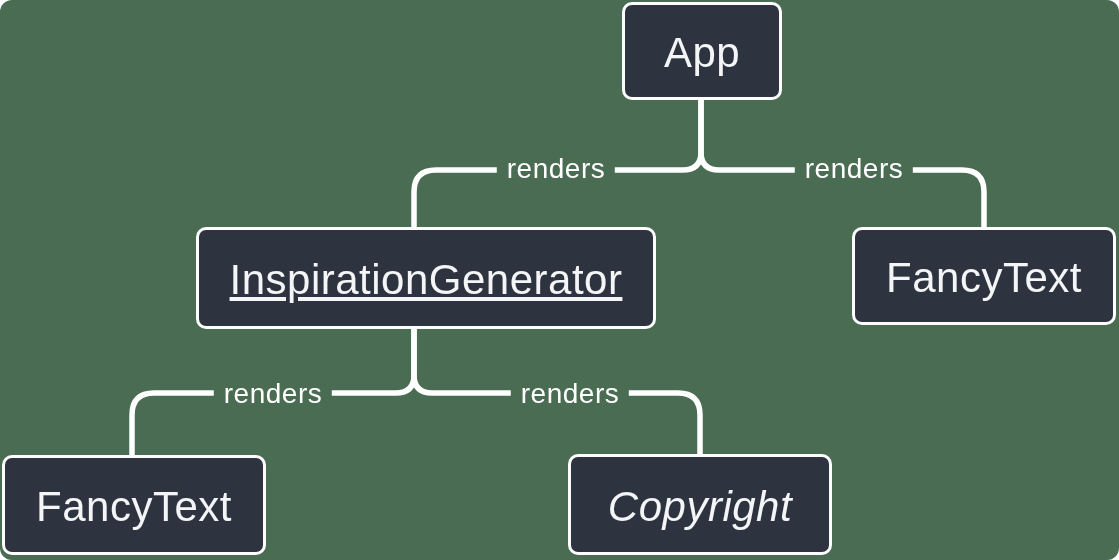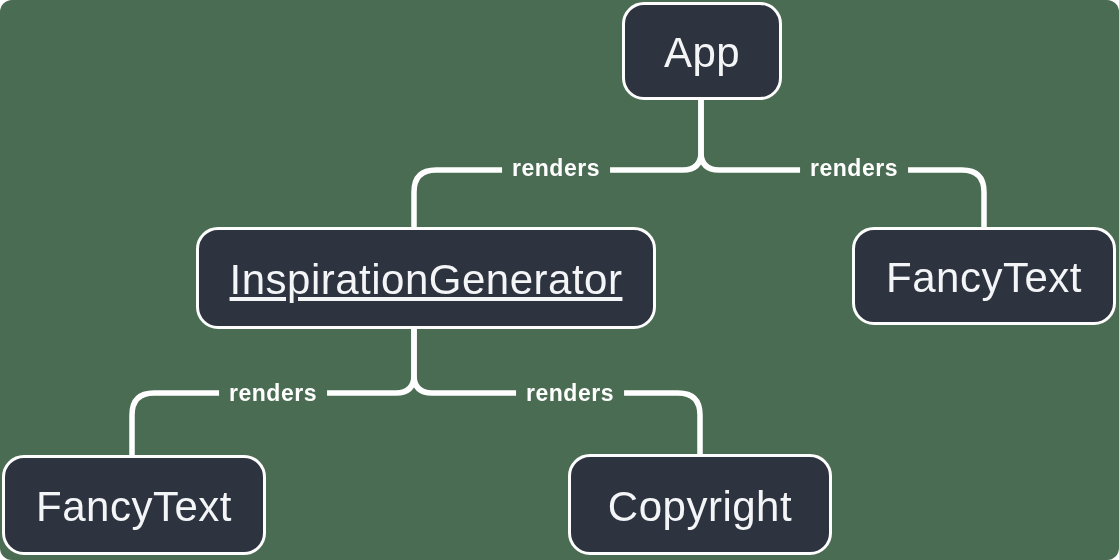--- a/index.html
+++ b/index.html
@@ -22,48 +22,48 @@
     width: 100%;
     height: 100%;
     z-index: 1;
   }
   .edge-label {
     position: absolute;
     z-index: 2;
     transform: translate(-50%, -50%);
     background: #4A6C52;
     color: #FFFFFF;
-    font-size: 23px;
-    font-weight: 700;
+    font-size: 28px;
+    font-weight: 400;
     letter-spacing: 0.5px;
     padding: 0 10px;
     line-height: 1.1;
     white-space: nowrap;
   }
   .node {
     position: absolute;
     z-index: 3;
     box-sizing: border-box;
     background: #2E3340;
     border: 3px solid #FDFDFD;
-    border-radius: 22px;
+    border-radius: 10px;
     color: #F4F5F7;
     display: flex;
     align-items: center;
     justify-content: center;
     font-size: 42px;
     font-weight: 500;
     letter-spacing: 0.5px;
     padding-top: 4px;
   }
   .node-app           { left: 622px; top: 2px;   width: 160px; height: 98px;  }
   .node-inspiration   { left: 196px; top: 227px; width: 460px; height: 102px; text-decoration: underline; }
   .node-fancy-top     { left: 852px; top: 227px; width: 264px; height: 98px;  }
   .node-fancy-bottom  { left: 2px;   top: 455px; width: 264px; height: 100px; }
-  .node-copyright     { left: 568px; top: 454px; width: 264px; height: 101px; }
+  .node-copyright     { left: 568px; top: 454px; width: 264px; height: 101px; font-style: italic; }
   .label-1 { left: 556px; top: 169px; }
   .label-2 { left: 854px; top: 169px; }
   .label-3 { left: 273px; top: 394px; }
   .label-4 { left: 570px; top: 394px; }
 </style>
 </head>
 <body>
 
 <div class="canvas">
 

